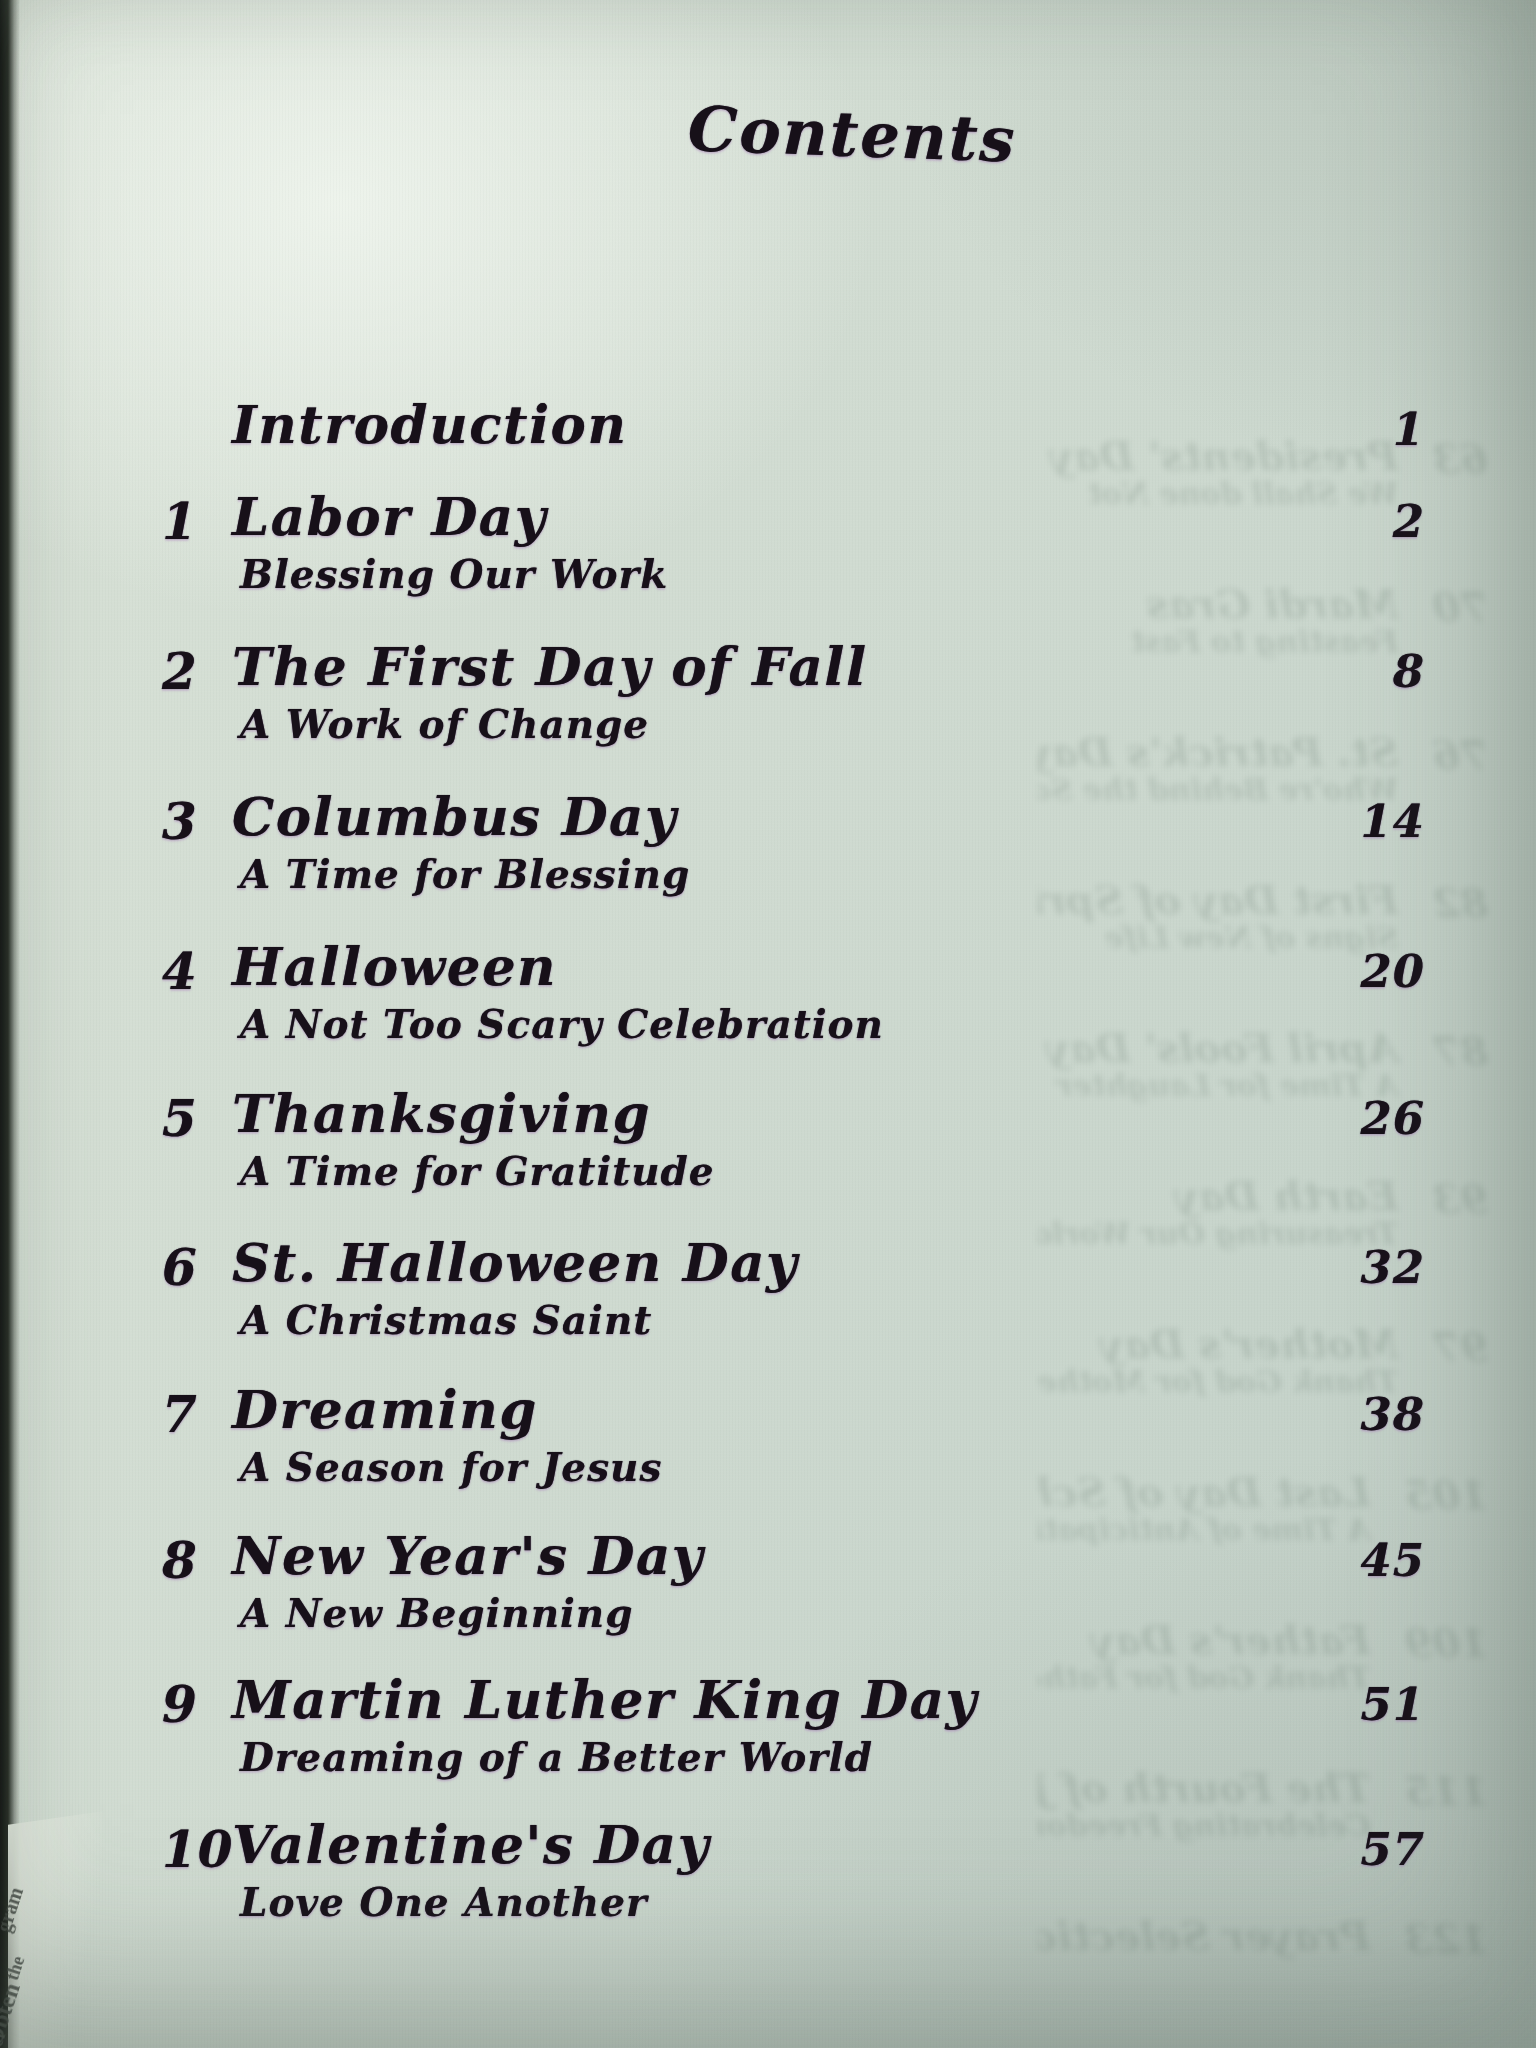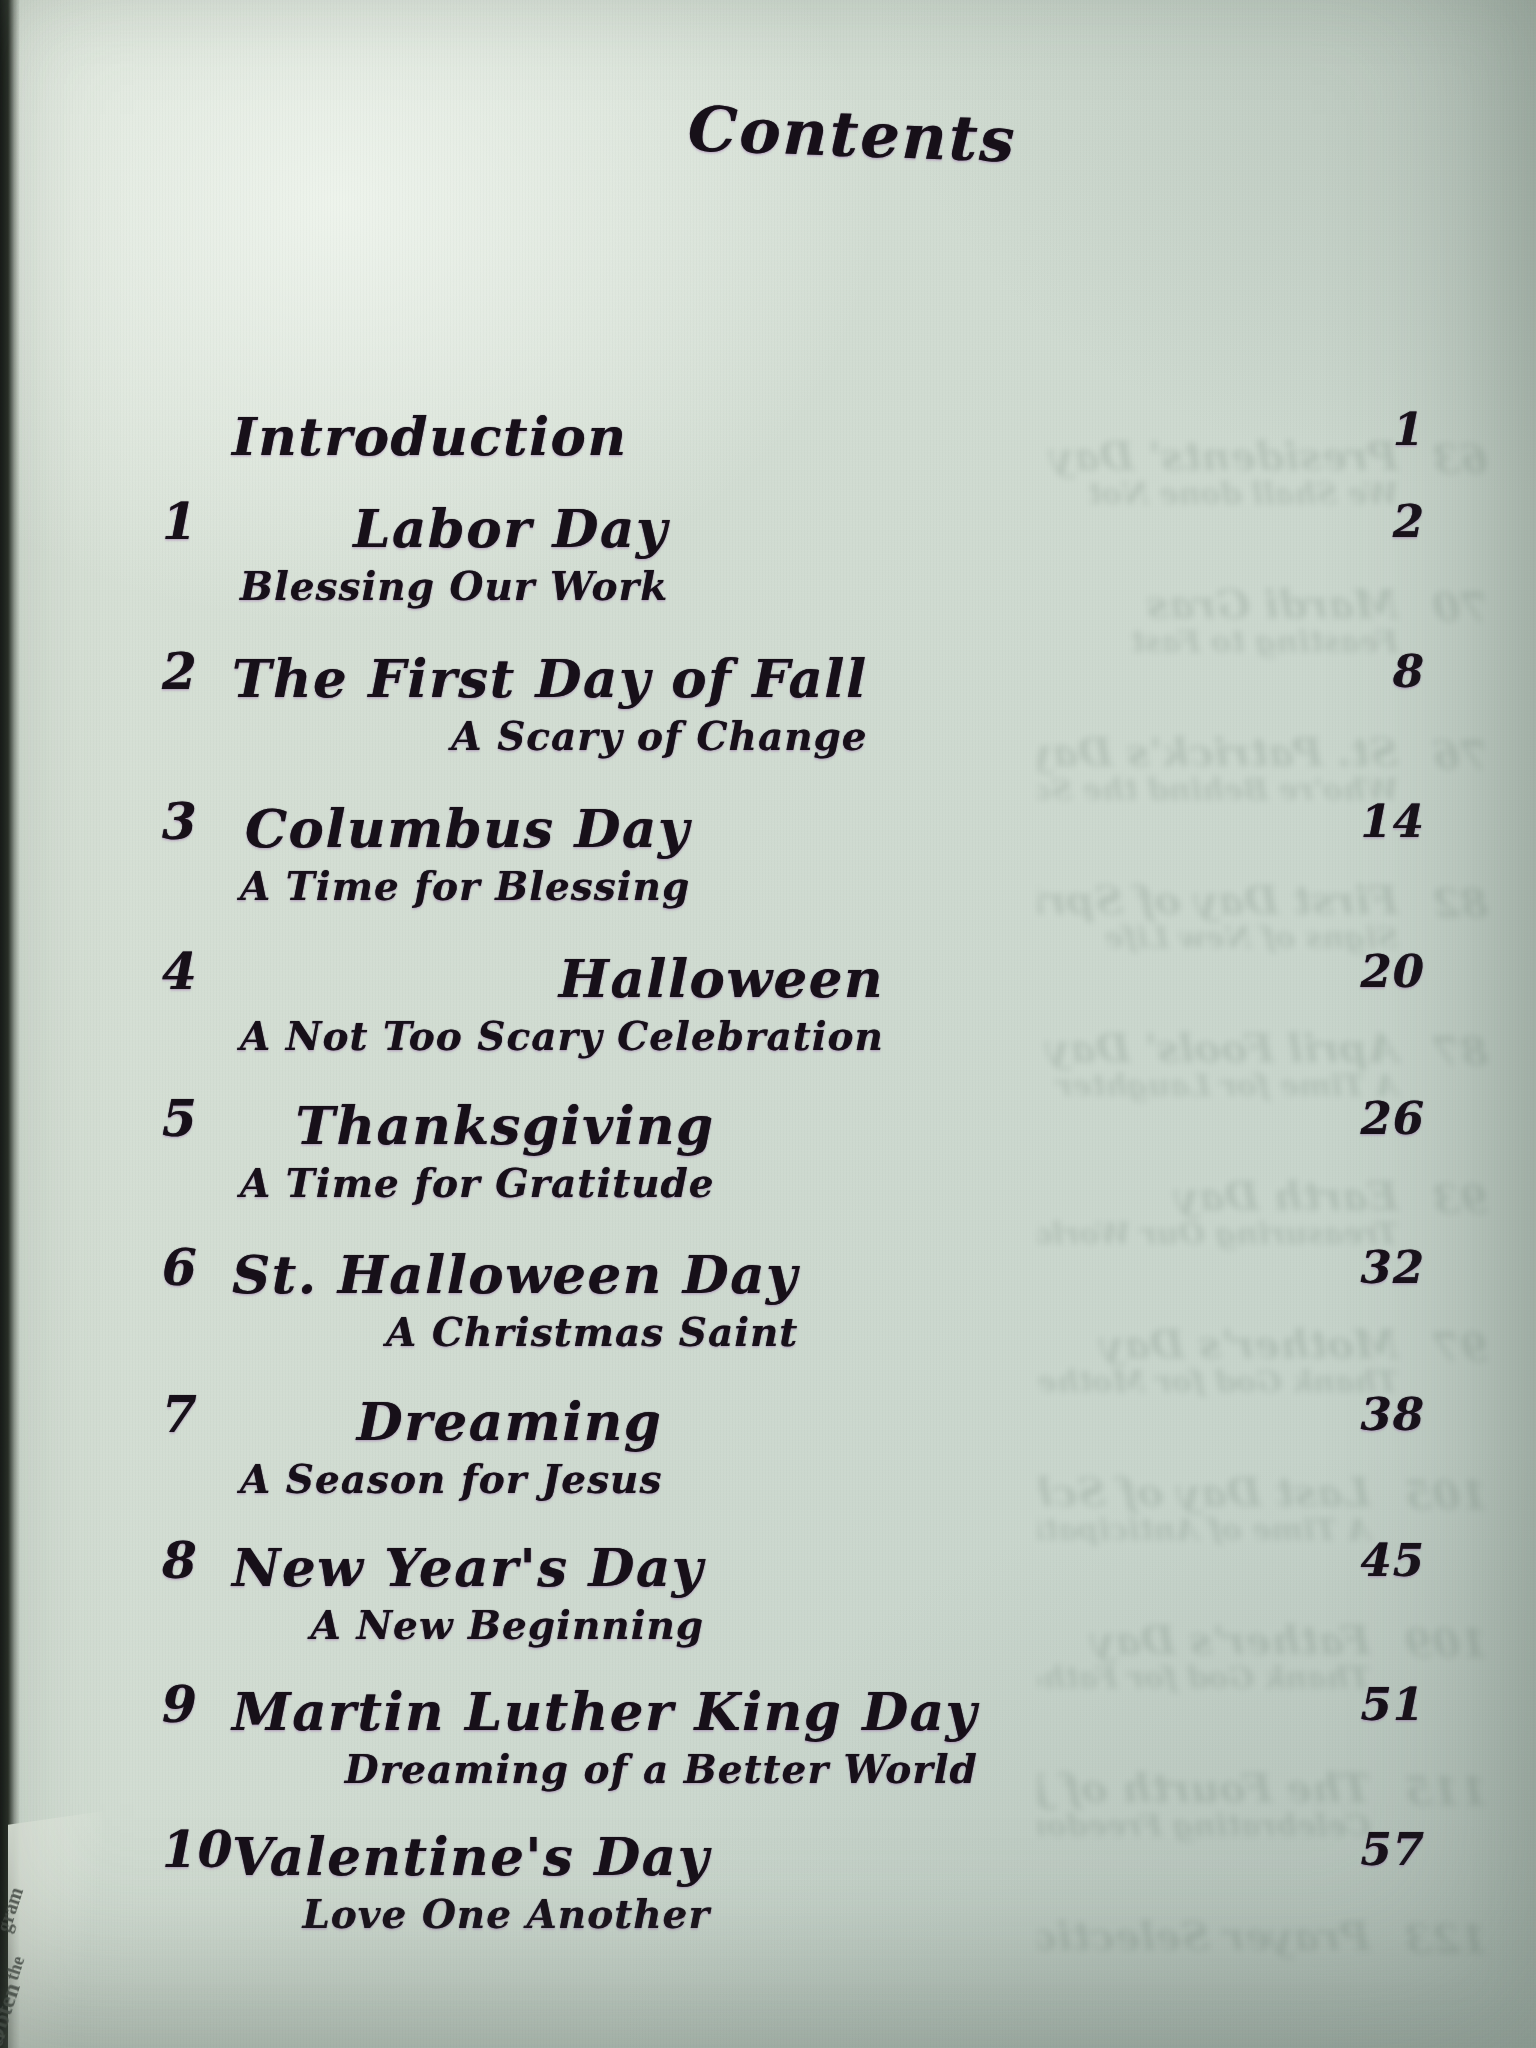--- a/index.html
+++ b/index.html
@@ -28,21 +28,21 @@
     text-shadow:0 2px 2px rgba(172,122,192,0.35), 0 0 1px rgba(25,12,32,0.85);
   }
   .contents-title{
     position:absolute;left:688px;top:98px;font-size:62px;letter-spacing:2px;
     transform:rotate(2deg);white-space:nowrap;margin:0;font-weight:bold;
   }
   
   #toc{position:absolute;inset:0;}
   .toc-row{position:absolute;left:162px;width:1263px;height:130px;}
   .ch-num{position:absolute;left:0;top:2px;font-size:50px;letter-spacing:1px;}
-  .ch-body{position:absolute;left:70px;top:12px;text-align:right;}
+  .ch-body{position:absolute;left:70px;top:0;}
   .ch-title{display:block;font-size:53px;letter-spacing:1.5px;white-space:nowrap;line-height:1.0;}
   .ch-sub{display:block;font-size:39px;letter-spacing:1px;white-space:nowrap;margin-top:12px;margin-left:8px;line-height:1.0;}
   .ch-sub:empty,.ch-num:empty{display:none;}
   .ch-page{position:absolute;right:0;top:5px;font-size:45px;letter-spacing:1px;}
   
   #ghosts{position:absolute;inset:0;pointer-events:none;filter:blur(3.2px);opacity:0.15;}
   .ghost-row{
     position:absolute;left:1038px;width:450px;transform:scaleX(-1);
     font-family:"DejaVu Serif",serif;font-style:italic;font-weight:bold;color:#3f5448;
     overflow:hidden;white-space:nowrap;
@@ -152,21 +152,21 @@
         <span class="ch-body">
           <span class="ch-title script">Labor Day</span>
           <span class="ch-sub script">Blessing Our Work</span>
         </span>
         <span class="ch-page script">2</span>
       </div>
       <div class="toc-row" style="top: 640px;">
         <span class="ch-num script">2</span>
         <span class="ch-body">
           <span class="ch-title script">The First Day of Fall</span>
-          <span class="ch-sub script">A Scary of Change</span>
+          <span class="ch-sub script">A Work of Change</span>
         </span>
         <span class="ch-page script">8</span>
       </div>
       <div class="toc-row" style="top: 790px;">
         <span class="ch-num script">3</span>
         <span class="ch-body">
           <span class="ch-title script">Columbus Day</span>
           <span class="ch-sub script">A Time for Blessing</span>
         </span>
         <span class="ch-page script">14</span>

